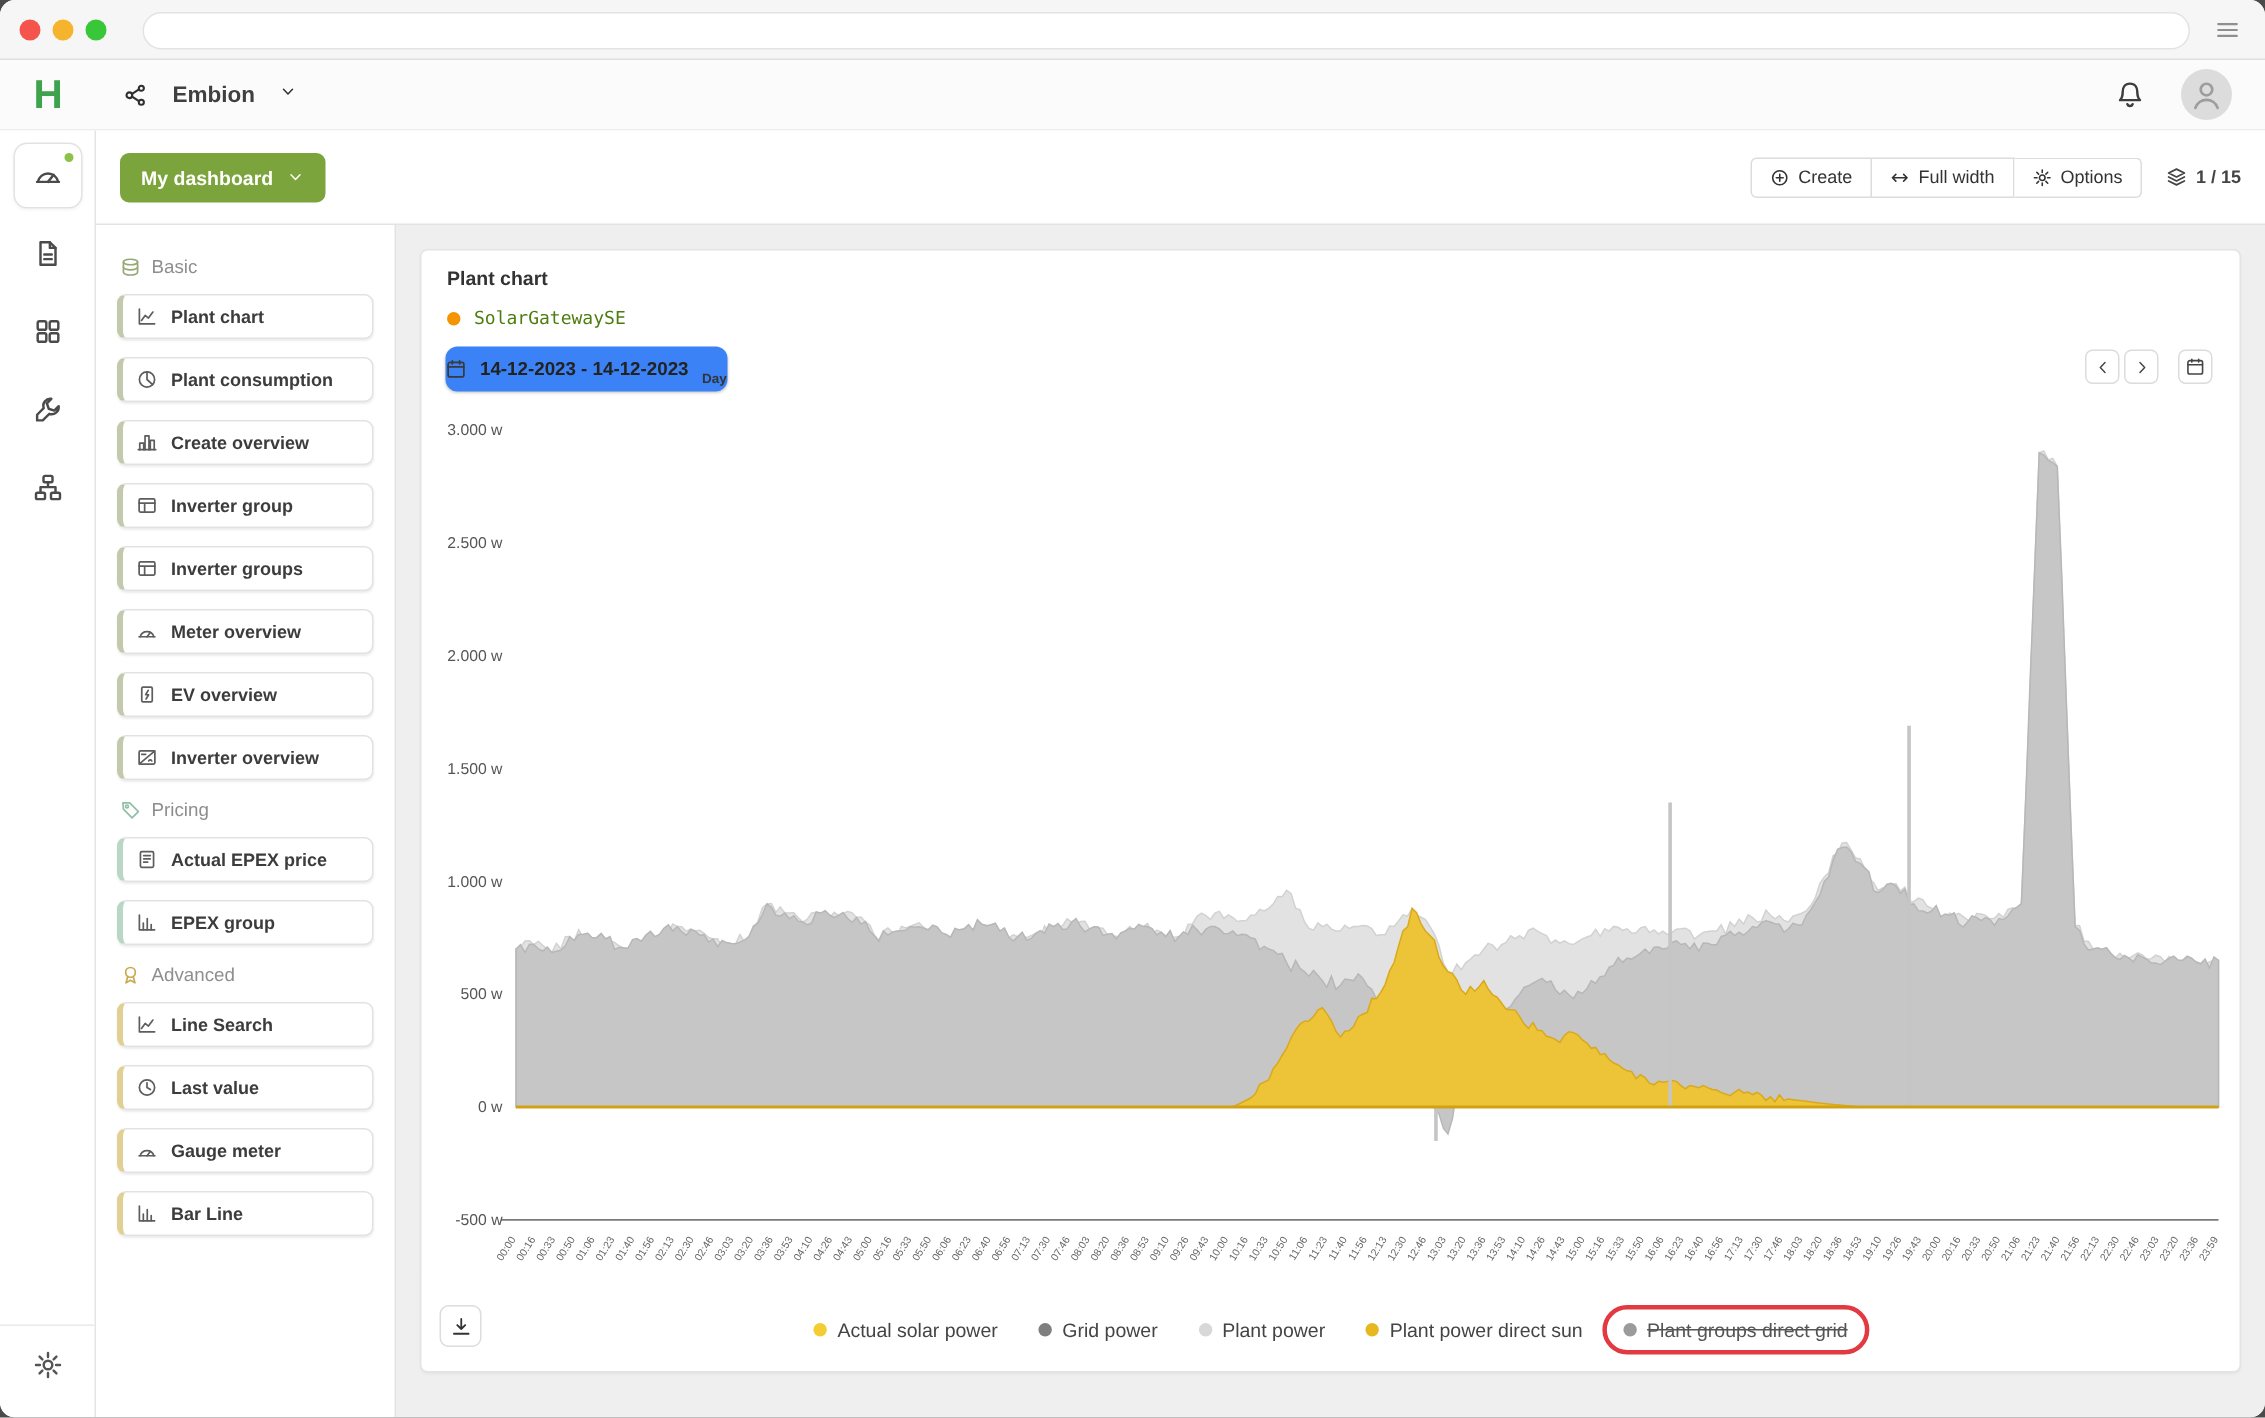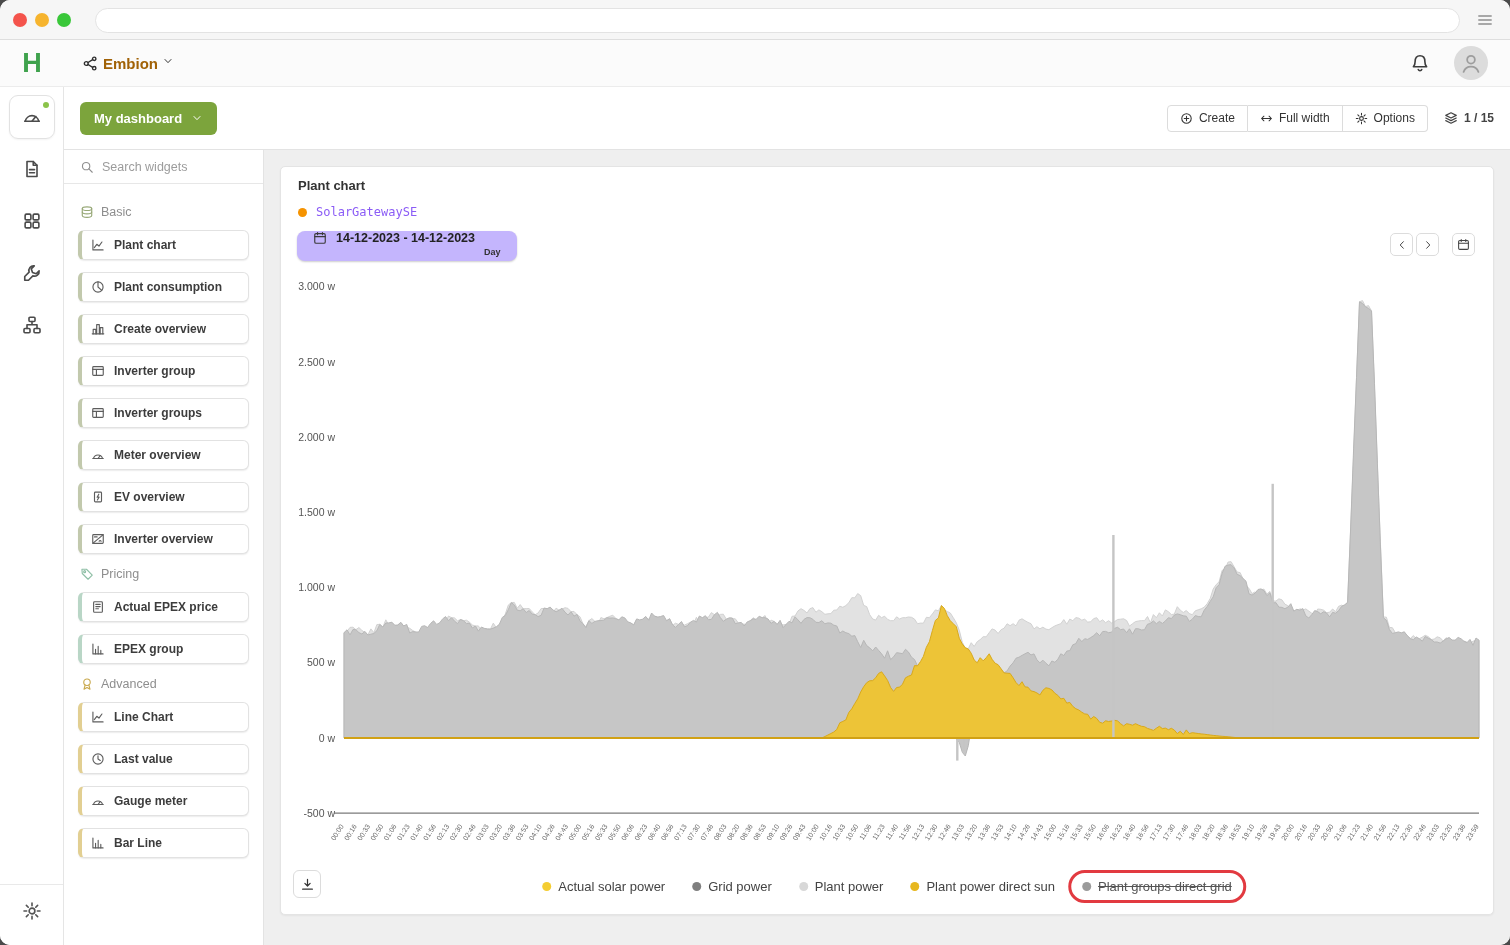--- a/index.html
+++ b/index.html
@@ -12,21 +12,21 @@
   .tl{position:absolute;top:13px;width:14px;height:14px;border-radius:50%;cursor:pointer}
   .tl.red{left:13px;background:#f4544c}
   .tl.yellow{left:35px;background:#f6b42e}
   .tl.green{left:57px;background:#39c739}
   .url{position:absolute;left:95px;top:8px;width:1365px;height:25px;background:#fff;border:1px solid #e3e3e3;border-radius:13px}
   .chrome-menu{position:absolute;right:16px;top:11px;color:#8f8f8f}
 
   
   .app-header{position:absolute;top:40px;left:0;right:0;height:47px;background:#fbfbfb;border-bottom:1px solid #ececec;display:flex;align-items:center}
   .logo-cell{width:64px;text-align:center;font-weight:bold;font-size:27px;color:#3fa24d;cursor:pointer}
-  .brand{display:flex;align-items:flex-start;gap:4px;margin-left:18px;font-weight:bold;font-size:15px;color:#a16207;cursor:pointer}
+  .brand{display:flex;align-items:flex-start;gap:16px;margin-left:18px;font-weight:bold;font-size:15px;color:#404040;cursor:pointer}
   .brand .ic{color:#2f2f2f}
   .header-right{margin-left:auto;display:flex;align-items:center;gap:24px;margin-right:22px}
   .bell{color:#3d3d3d;cursor:pointer}
   .avatar{width:34px;height:34px;border-radius:50%;background:#dcdcdc;color:#9d9d9d;display:flex;align-items:center;justify-content:center;cursor:pointer;overflow:hidden}
 
   
   .rail{position:absolute;top:87px;left:0;bottom:0;width:64px;background:#fff;border-right:1px solid #e5e5e5}
   .rail-item{width:46px;height:44px;margin:8px auto 6px;display:flex;align-items:center;justify-content:center;color:#4b4b4b;position:relative;cursor:pointer}
   .rail-item.active{border:1px solid #e2e2e2;border-radius:9px;box-shadow:0 1px 2px rgba(0,0,0,.05)}
   .rail-item .dot{position:absolute;top:6px;right:5px;width:6px;height:6px;border-radius:50%;background:#8bc34a}
@@ -51,23 +51,23 @@
   .search-row input::placeholder{color:#9c9c9c}
   .sections{padding:8px 14px}
   .section-h{display:flex;align-items:center;gap:7px;color:#8e8e8e;font-size:12.5px;margin:13px 2px 11px}
   .w-item{height:30px;border:1px solid #e2e2e2;border-left:4px solid var(--ac,#c6c6c6);border-radius:6px;display:flex;align-items:center;gap:9px;padding:0 9px;margin-bottom:12px;background:#fff;box-shadow:0 1px 1.5px rgba(0,0,0,.08);font-size:12px;font-weight:bold;color:#3c3c3c;cursor:pointer}
   .w-item .ic{color:#5d5d5d}
 
   
   .main{position:absolute;top:150px;left:264px;right:0;bottom:0;background:#efefef}
   .card{position:absolute;left:16px;top:16px;width:1214px;height:749px;background:#fff;border:1px solid #e4e4e4;border-radius:5px;box-shadow:0 1px 2px rgba(0,0,0,.05)}
   .card-title{position:absolute;top:11px;left:17px;font-size:13px;font-weight:bold;color:#333}
-  .device-row{position:absolute;top:38px;left:17px;display:flex;align-items:center;gap:9px;font-family:"DejaVu Sans Mono",monospace;font-size:12px;color:#8b5cf6}
+  .device-row{position:absolute;top:38px;left:17px;display:flex;align-items:center;gap:9px;font-family:"DejaVu Sans Mono",monospace;font-size:12px;color:#4d7c0f}
   .device-dot{width:9px;height:9px;border-radius:50%}
-  .date-chip{position:absolute;top:64px;left:16px;height:30px;background:#c4b5fd;border-radius:8px;display:flex;align-items:flex-start;gap:9px;padding:0 16px;font-size:12.5px;font-weight:bold;color:#222;box-shadow:0 1px 2px rgba(0,0,0,.2);cursor:pointer}
+  .date-chip{position:absolute;top:64px;left:16px;height:30px;background:#3b82f6;border-radius:8px;display:flex;align-items:center;gap:9px;padding:0 0;font-size:12.5px;font-weight:bold;color:#222;box-shadow:0 1px 2px rgba(0,0,0,.2);cursor:pointer}
   .date-chip .ic{color:#3a3a3a}
   .date-gran{font-size:9px;font-weight:bold;color:#333;align-self:flex-end;margin-bottom:4px}
   .range-nav{position:absolute;top:66px;right:18px;display:flex;gap:3px}
   .nav-btn{width:23px;height:23px;background:#fff;border:1px solid #dcdcdc;border-radius:5px;display:flex;align-items:center;justify-content:center;color:#444;cursor:pointer;padding:0}
   .nav-btn.cal{margin-left:10px}
   #chart-svg{position:absolute;left:10px;top:88px}
   .dl-btn{position:absolute;left:12px;bottom:16px;width:28px;height:28px;border:1px solid #dcdcdc;border-radius:6px;background:#fff;color:#333;display:flex;align-items:center;justify-content:center;cursor:pointer}
   .legend{position:absolute;left:50%;transform:translateX(-50%);bottom:10px;display:flex;gap:27px;align-items:center;font-size:13px;color:#444;height:36px;white-space:nowrap}
   .leg-item{display:flex;align-items:center;position:relative;cursor:pointer}
   .leg-dot{width:9px;height:9px;border-radius:50%;margin-right:7px;flex:none}
@@ -231,29 +231,20 @@
               <path d="M8 2 14 5 8 8 2 5z"></path>
               <path d="M2 8l6 3 6-3M2 11l6 3 6-3"></path>
             </svg>
           </span>
         <span>1 / 15</span>
       </div>
     </div>
   </div>
 
   <div class="widget-panel">
-    <div class="search-row">
-      <span class="ic">
-          <svg width="14" height="14" viewBox="0 0 16 16" fill="none" stroke="currentColor" stroke-width="1.3" stroke-linecap="round" stroke-linejoin="round">
-            <circle cx="7" cy="7" r="4.2"></circle>
-            <path d="M10.2 10.2 14 14"></path>
-          </svg>
-        </span>
-      <input placeholder="Search widgets" style="">
-    </div>
     <div class="sections" id="widget-sections">
         <div class="section-h">
           <span class="ic" style="color: rgb(151, 168, 119);">
             <svg width="14" height="14" viewBox="0 0 16 16" fill="none" stroke="currentColor" stroke-width="1.3" stroke-linecap="round" stroke-linejoin="round">
               <ellipse cx="8" cy="4.2" rx="5.4" ry="2.1"></ellipse>
               <path d="M2.6 4.2v3.9c0 1.1 2.4 2.1 5.4 2.1s5.4-1 5.4-2.1V4.2"></path>
               <path d="M2.6 8.1V12c0 1.1 2.4 2.1 5.4 2.1s5.4-1 5.4-2.1V8.1"></path>
             </svg>
           </span>
           <span>Basic</span>
@@ -368,21 +359,21 @@
           </span>
           <span>Advanced</span>
         </div>
         <div class="w-item" style="--ac: #e2cf92;">
           <span class="ic">
             <svg width="14" height="14" viewBox="0 0 16 16" fill="none" stroke="currentColor" stroke-width="1.3" stroke-linecap="round" stroke-linejoin="round">
               <path d="M2.2 2.4v11.2h11.6"></path>
               <path d="M3.8 11 6.6 7.2l2.5 2 3.4-4.6"></path>
             </svg>
           </span>
-          <span>Line Chart</span>
+          <span>Line Search</span>
         </div>
         <div class="w-item" style="--ac: #e2cf92;">
           <span class="ic">
             <svg width="14" height="14" viewBox="0 0 16 16" fill="none" stroke="currentColor" stroke-width="1.3" stroke-linecap="round" stroke-linejoin="round">
               <circle cx="8" cy="8" r="5.8"></circle>
               <path d="M8 4.4V8l2.6 1.6"></path>
             </svg>
           </span>
           <span>Last value</span>
         </div>

